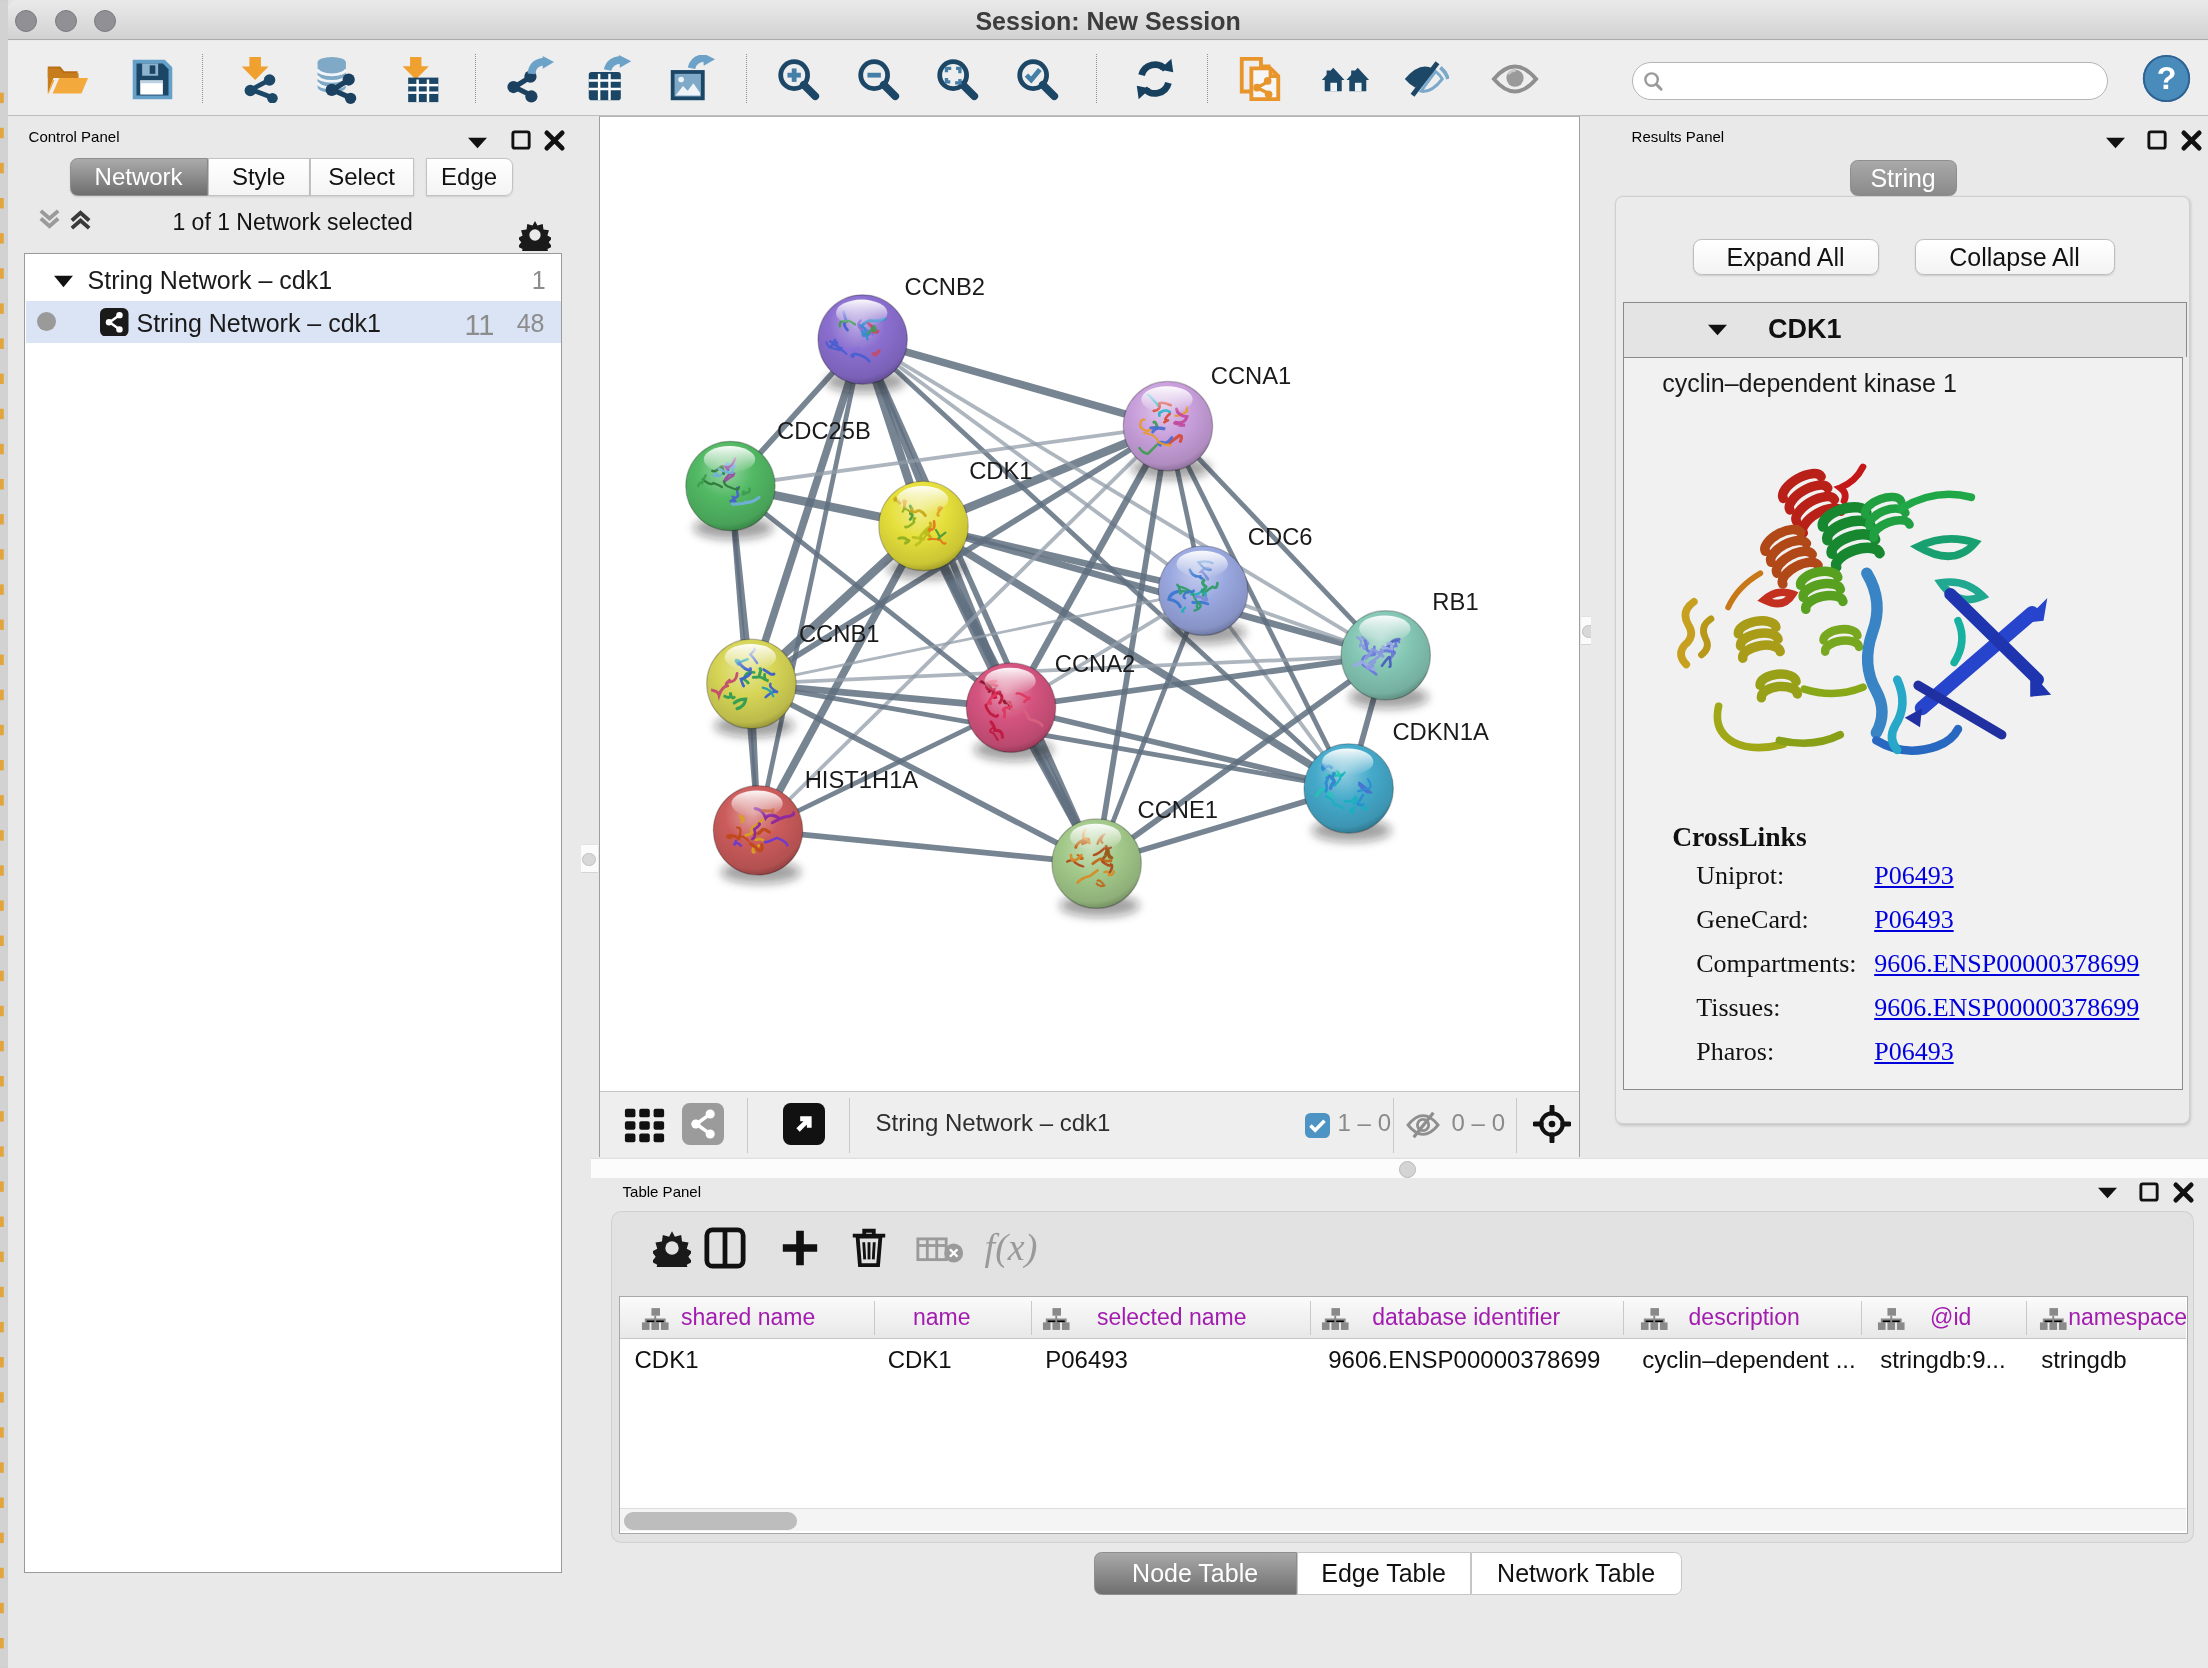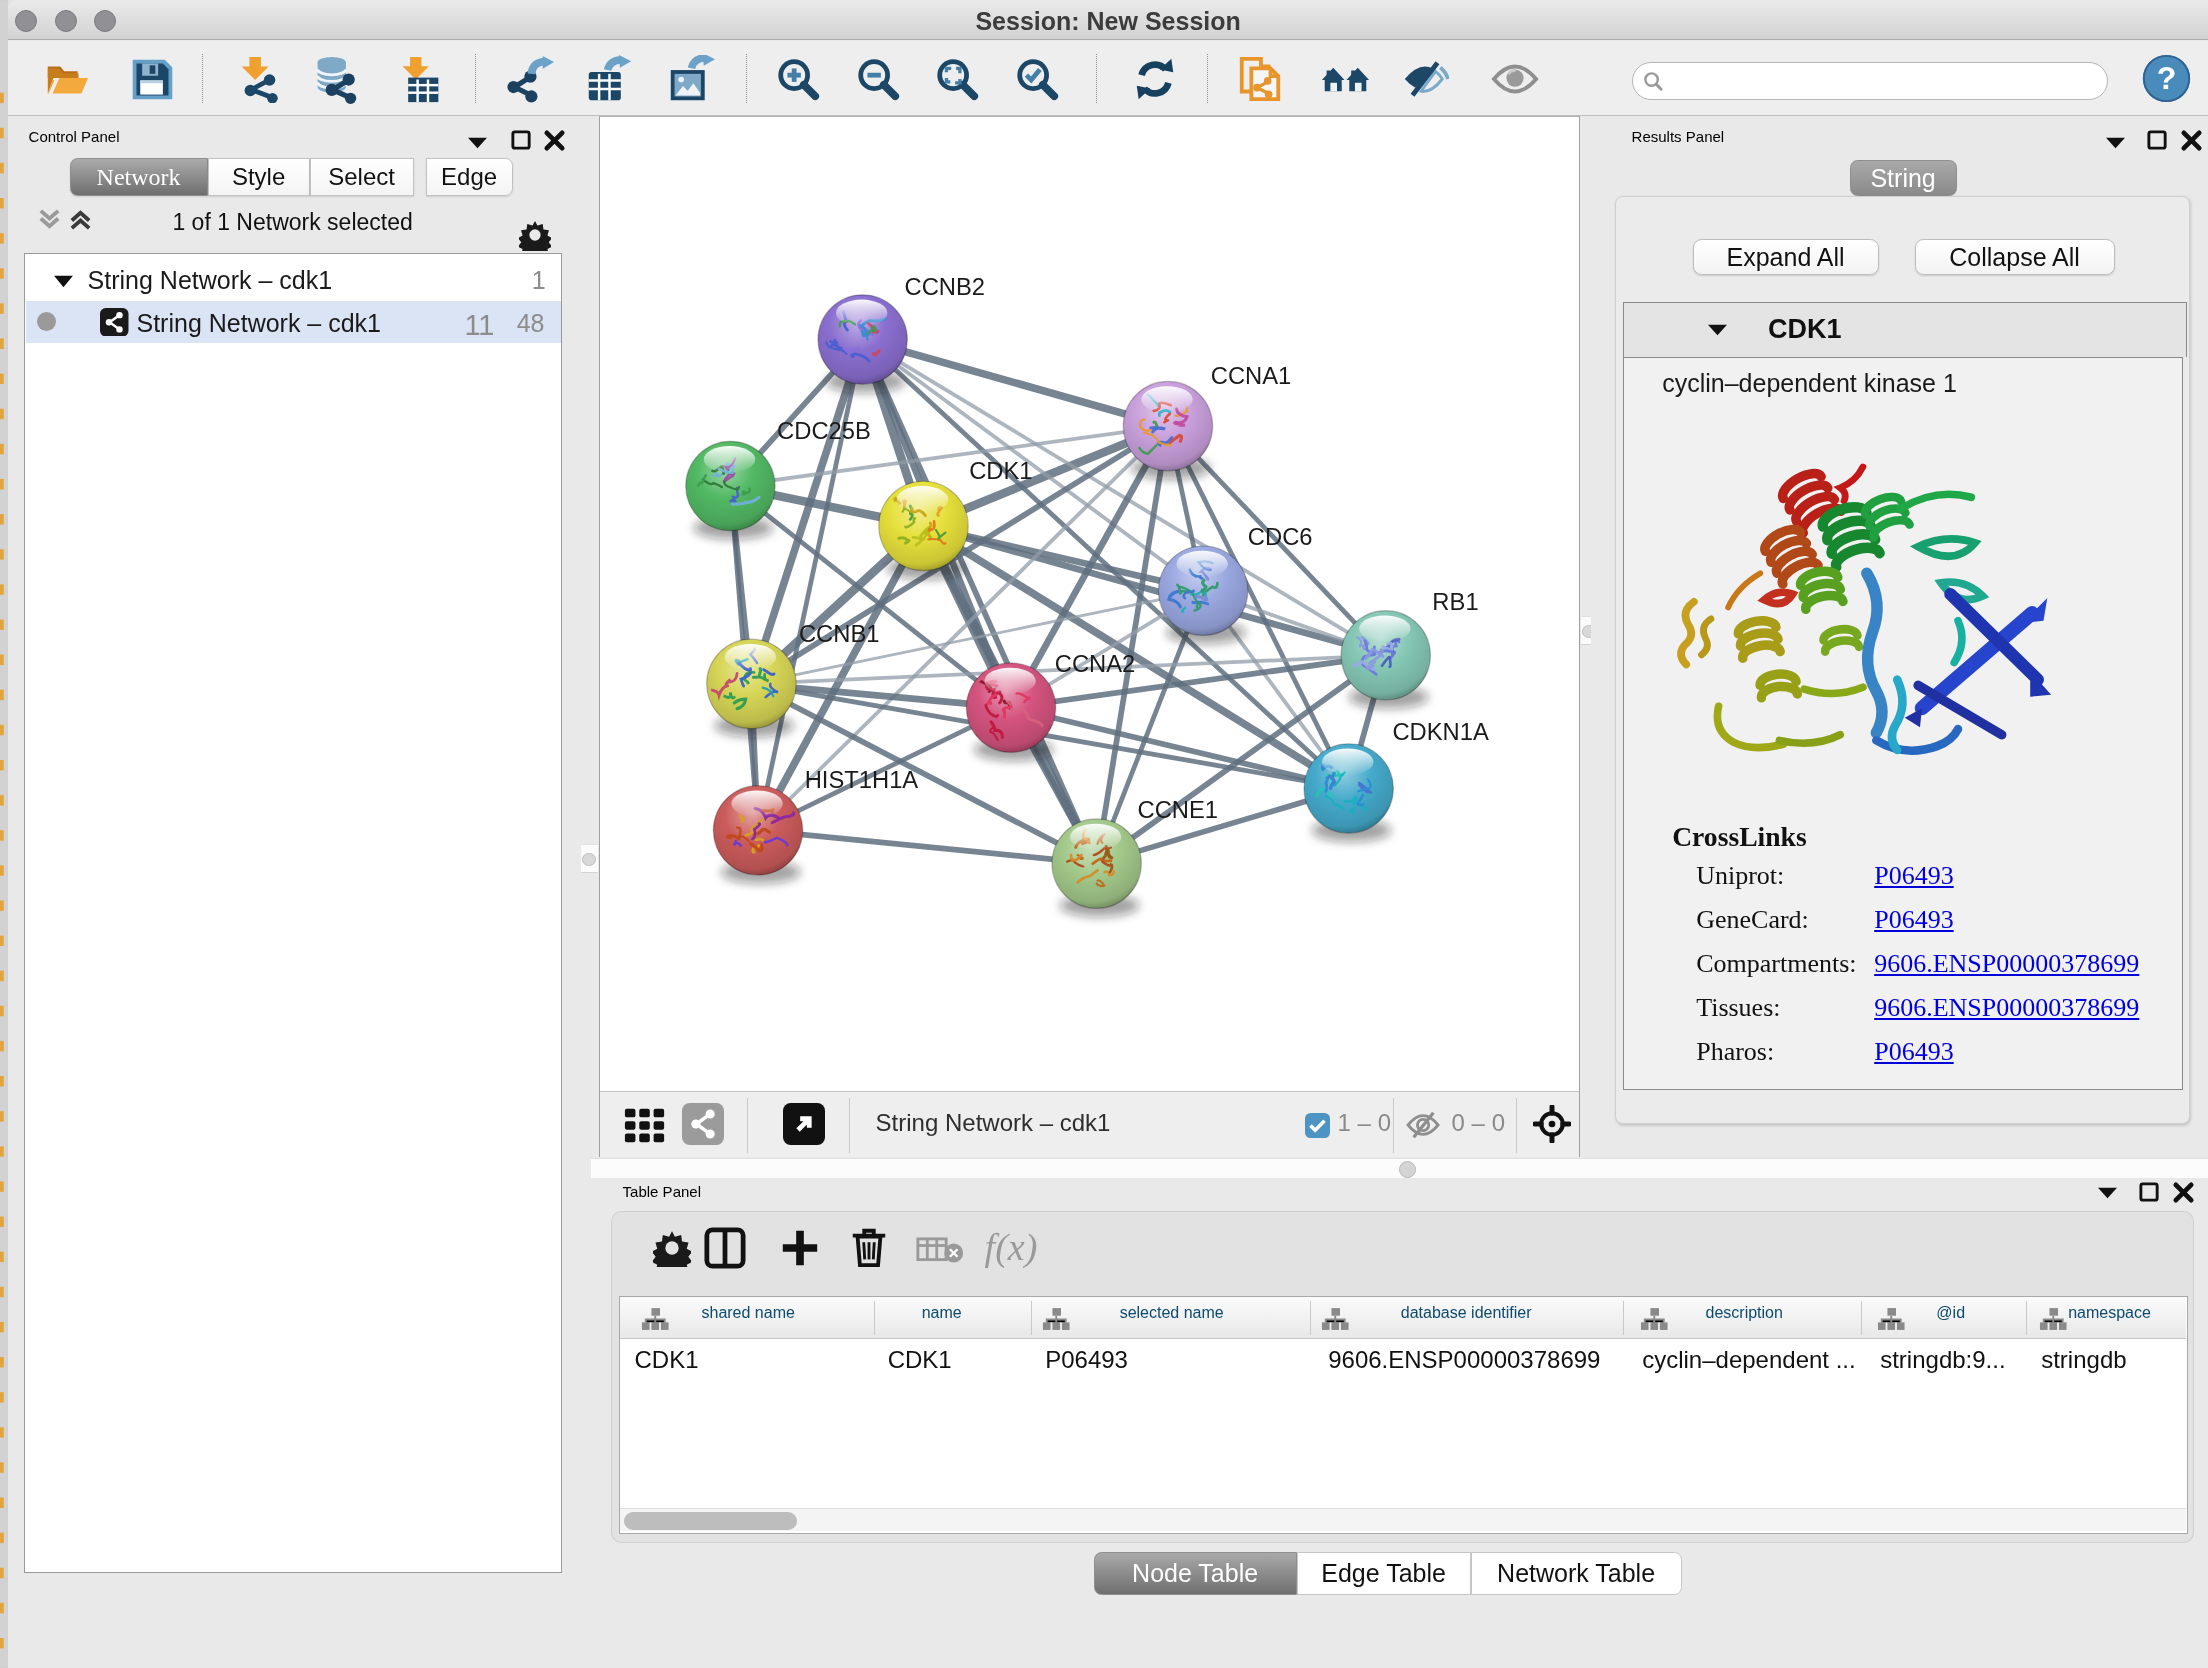--- a/index.html
+++ b/index.html
@@ -10,38 +10,38 @@
 #win { position:absolute; left:7.6px; top:0; width:2201px; height:1668px; background:#e9e9e9; border-radius:9.5px 0 0 0; overflow:hidden; }
 #titlebar { left:0; top:0; width:2201px; height:40px; background:linear-gradient(#eaeaea,#d2d2d2); border-bottom:1px solid #ababab; border-radius:9.5px 0 0 0; }
 .tl { position:absolute; top:9.5px; width:22px; height:22px; border-radius:50%; background:#909095; border:1px solid #7a7a7f; }
 #title { position:absolute; left:0; top:6.7px; width:2201px; text-align:center; font-size:25px; color:#3c3c3c; font-weight:bold; }
 #toolbar { left:0; top:41px; width:2201px; height:75px; background:#eeeeee; border-bottom:1px solid #bdbdbd; }
 .tsep { position:absolute; top:13.3px; height:49px; width:0; border-left:1.9px dotted #909090; }
 .tic { position:absolute; top:14.3px; }
 #searchbox { position:absolute; left:1624px; top:21px; width:476px; height:38px; background:#fff; border:1.9px solid #b5b5b5; border-radius:19px; }
 #cpanel { left:0; top:116px; width:563px; height:1486px; background:#e9e9e9; }
 .tabbtn { position:absolute; top:42px; height:38px; border:1px solid #c2c2c2; background:linear-gradient(#ffffff,#f4f4f4); color:#111; font-size:24px; text-align:center; line-height:36px; box-shadow:0 1px 1.9px rgba(0,0,0,0.12); }
-.tabsel { background:linear-gradient(#ababab,#6e6e6e); color:#fff; border-color:#8e8e8e;font-family:Liberation Serif, serif; }
+.tabsel { background:linear-gradient(#ababab,#6e6e6e); color:#fff; border-color:#8e8e8e; }
 #treebox { position:absolute; left:16px; top:137px; width:538px; height:1320px; background:#fff; border:1.9px solid #9a9a9a; }
 #row2 { position:absolute; left:1.9px; top:47px; width:535px; height:42px; background:#dbe4f4; }
 #netview { left:591px; top:116px; width:981px; height:1041px; background:#fff; border:1px solid #9f9f9f; border-top:1px solid #b5b5b5; }
 #netbar { position:absolute; left:0px; top:974px; width:979px; height:66px; background:#eeeeee; border-top:1px solid #c4c4c4; }
 .nsep { position:absolute; top:5.7px; height:55px; width:0; border-left:1px solid #c9c9c9; }
 #hsplit { left:583px; top:1158px; width:1618px; height:21px; background:#fcfcfc; border-top:1px solid #e0e0e0; }
 #rpanel { left:1583px; top:116px; width:618px; height:1041px; background:#e9e9e9; }
 #rcard { position:absolute; left:24px; top:80px; width:575px; height:928px; background:#ebebeb; border:1px solid #cfcfcf; border-radius:7.6px; box-shadow:1px 1.9px 2.9px rgba(0,0,0,0.15); }
 .rbtn { position:absolute; top:42px; height:36px; background:linear-gradient(#ffffff,#f3f3f3); border:1px solid #bdbdbd; border-radius:8.6px; font-size:25px; color:#111; text-align:center; box-shadow:0 1px 1.9px rgba(0,0,0,0.15); }
 #rhead { position:absolute; left:7.6px; top:105px; width:564px; height:55px; background:#e4e4e4; border:1.9px solid #8a8a8a; border-bottom:none; }
 #rbody { position:absolute; left:7.6px; top:160px; width:560px; height:733px; background:#f1f1f1; border:1.9px solid #8a8a8a;padding-left:47px; }
 #tpanel { left:583px; top:1178px; width:1618px; height:423px; background:#e9e9e9; }
 #tcard { position:absolute; left:21px; top:34px; width:1581px; height:330px; background:#e2e2e2; border-radius:9.5px; box-shadow:0 0 0 1px #d0d0d0; }
 #ttable { position:absolute; left:7.6px; top:84px; width:1569px; height:238px; background:#fff; border:1.9px solid #a8a8a8; }
 .thr { position:absolute; left:0; top:0; width:1566px; height:42px; background:linear-gradient(#fbfbfb,#e8e8e8); border-bottom:1px solid #c6c6c6; }
 .tcl { position:absolute; top:3.8px; height:34px; border-left:1px solid #c9c9c9; }
-.hlab { position:absolute; top:6.7px; font-size:16px; color:#0c4a6e; }
+.hlab { position:absolute; top:6.7px; font-size:23px; color:#a21caf; }
 .dlab { position:absolute; top:49px; font-size:24px; color:#111; }
 .tabt { position:absolute; top:374px; height:43px; border:1px solid #c6c6c6; background:#fff; color:#111; font-size:25px; text-align:center; line-height:41px; }
 .tabtsel { background:linear-gradient(#a9a9a9,#6f6f6f); color:#fff; border-color:#8e8e8e; }
 #statusbar { left:0; top:1602px; width:2201px; height:67px; background:#ededed; border-top:1px solid #c9c9c9; }
 .sbtn { position:absolute; top:21px; height:39px; background:linear-gradient(#fdfdfd,#eeeeee); border:1.9px solid #b3b3b3; }
 svg { display:block; }
 .ser { font-family:"Liberation Serif", serif; }
 .ic { position:absolute; }
 </style>
 </head>

